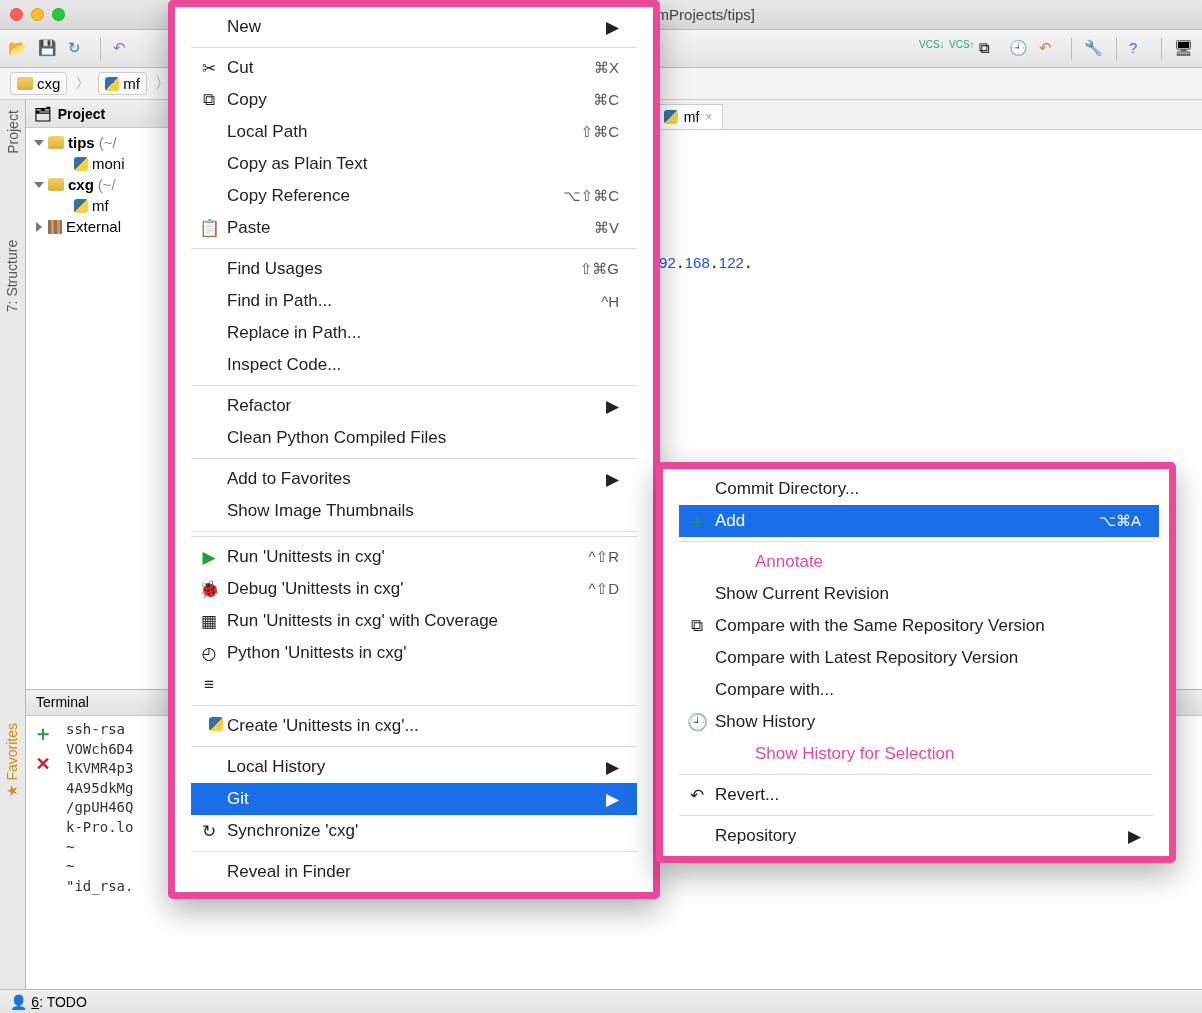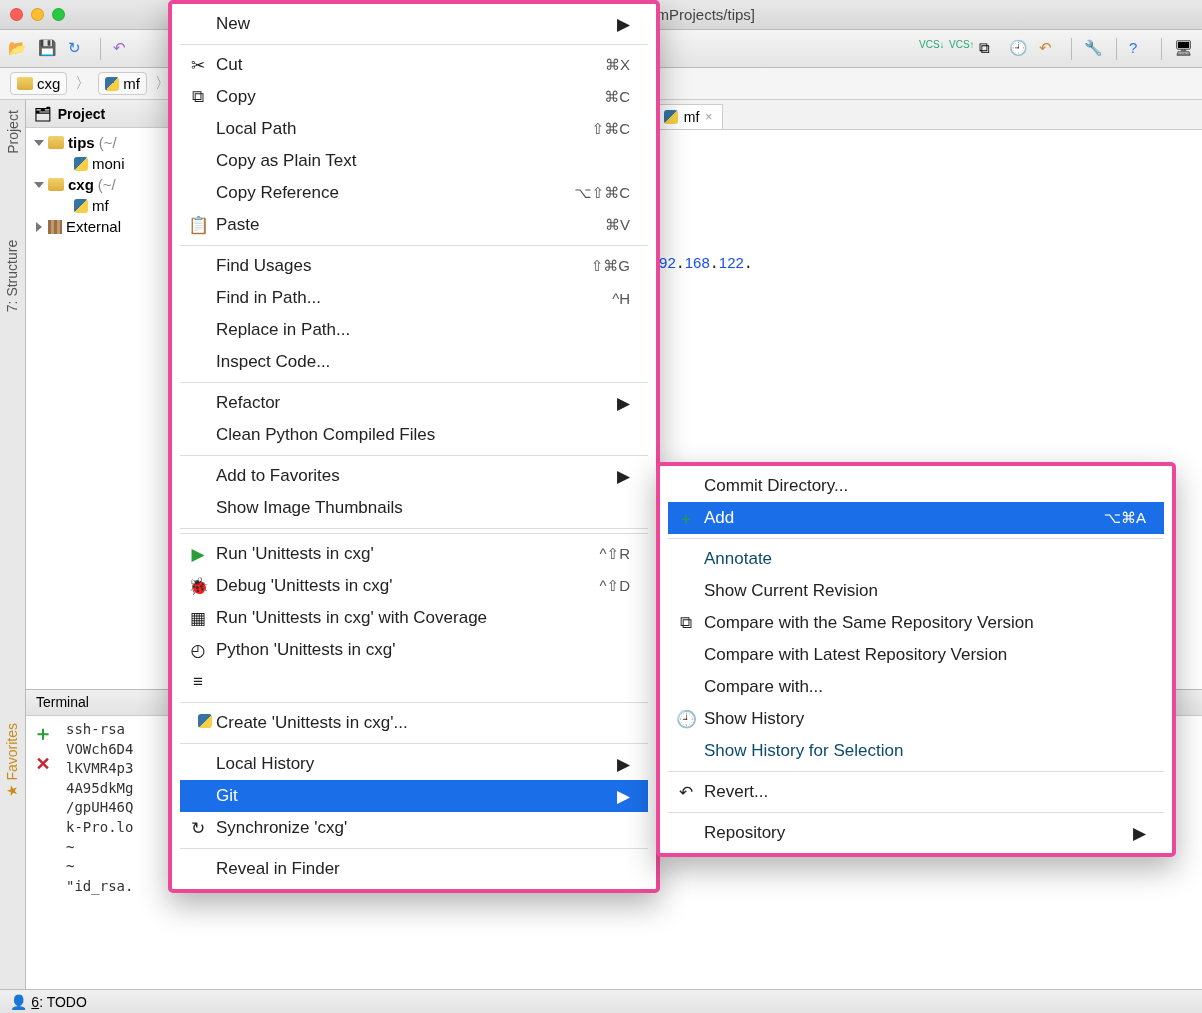--- a/index.html
+++ b/index.html
@@ -56,29 +56,29 @@
 .term-header { position:absolute; top:0; left:0; right:0; height:26px; background:linear-gradient(#f0f0f0,#e2e2e2); border-bottom:1px solid #ccc; font-size:14px; padding:4px 10px;}
 .term-side { width:34px; padding-top:30px; display:flex; flex-direction:column; align-items:center; gap:6px;}
 .term-side .plus { color:#2a9d3a; font-size:20px; font-weight:bold;}
 .term-side .x { color:#c23; font-size:18px; font-weight:bold;}
 .term-body { flex:1; padding:30px 6px 6px 6px; font-family:Menlo,monospace; font-size:14px; line-height:1.4; white-space:pre; color:#333; overflow:hidden;}
 
 .statusbar { position:absolute; bottom:0; left:0; right:0; height:24px; background:linear-gradient(#f0f0f0,#e2e2e2); border-top:1px solid #bbb; display:flex; align-items:center; padding:0 10px; font-size:14px; gap:8px;}
 .statusbar .todonum { text-decoration:underline; }
 
 
-.context-menu { position:absolute; background:#fff; border:4px solid #ec4899; box-shadow:0 12px 30px rgba(0,0,0,.3); border-radius:5px; padding:4px 8px; font-size:17px; color:#222; }
+.context-menu { position:absolute; background:#fff; border:7px solid #ec4899; box-shadow:0 12px 30px rgba(0,0,0,.3); border-radius:5px; padding:4px 16px; font-size:17px; color:#222; }
 .cm-item { display:flex; align-items:center; height:32px; padding:0 18px 0 36px; position:relative; justify-content:space-between; gap:20px; min-width:380px;}
 .cm-item .sc { color:#555; font-size:15px;}
 .cm-item .lead { position:absolute; left:8px; width:20px; text-align:center;}
 .cm-item .sub-arrow { margin-left:auto; }
 .cm-sep { height:1px; background:#ddd; margin:4px 0;}
 .cm-item.hilite { background:#1a6fe8; color:#fff;}
 .cm-item.hilite .sc { color:#fff;}
-.cm-item.disabled { color:#0c4a6e;}
+.cm-item.disabled { color:#ec4899;margin-left:40px;}
 .cm-menu2 { left: 656px; top: 462px; width: 520px;}
 .cm-menu1 { left: 168px; top: 0; width: 492px;}
 #cm2 .cm-item { min-width: 480px;}
 
 .icon-run { color:#2a9d3a;}
 .icon-debug { color:#c9862b;}
 </style>
 </head>
 <body>
 

